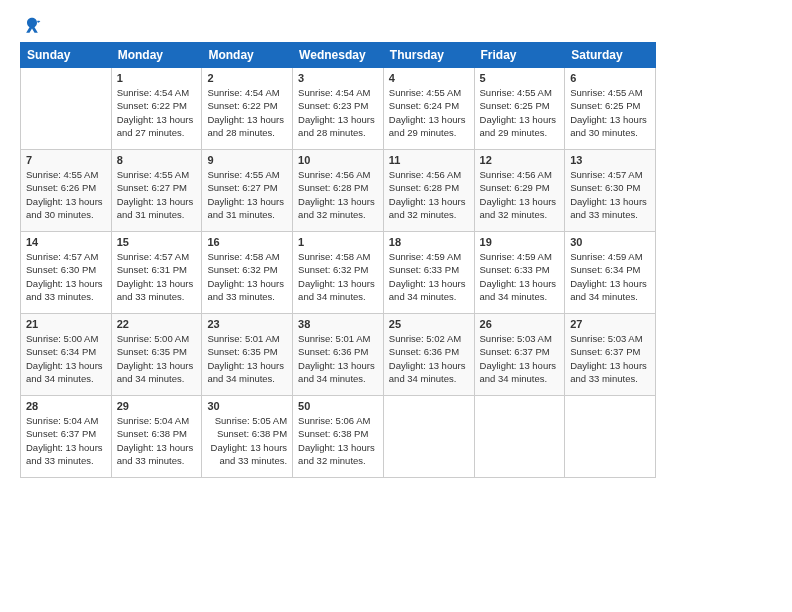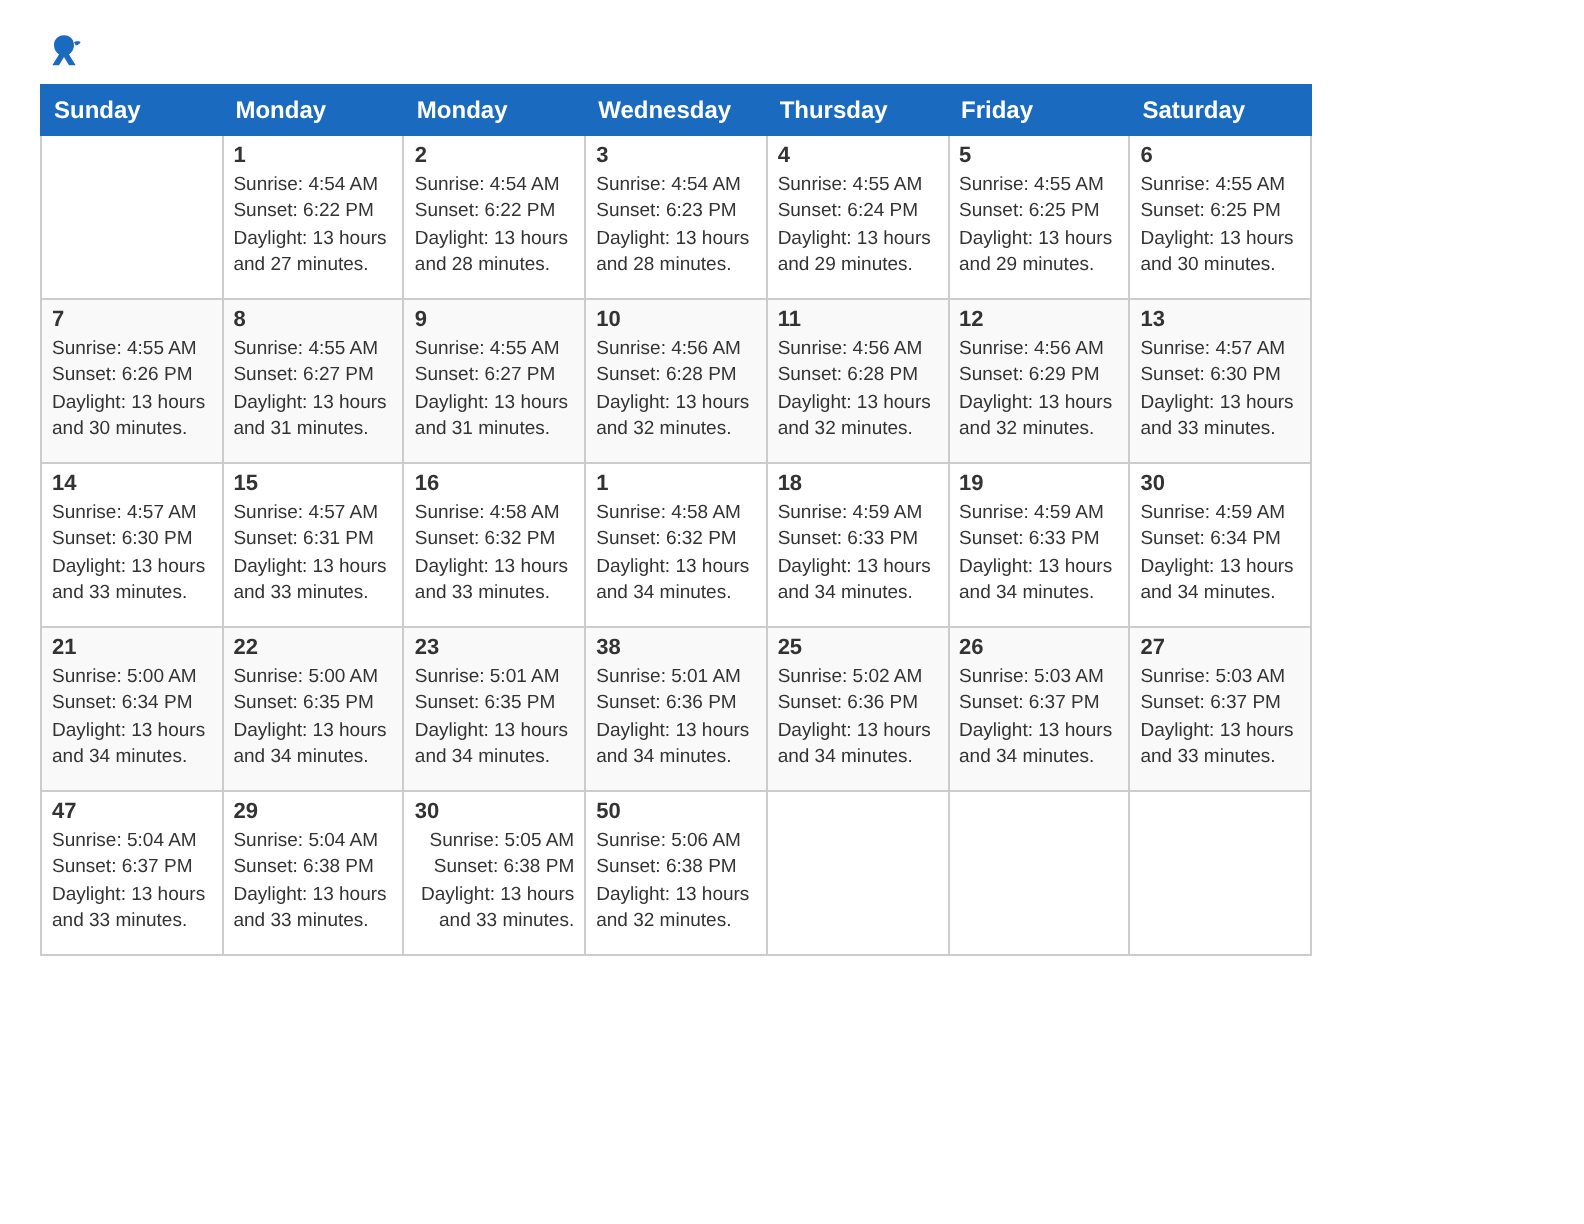--- a/index.html
+++ b/index.html
@@ -322,21 +322,21 @@
           <td>
             <span class="day-num">27</span>
             <div class="day-detail" style="white-space: pre-line;">Sunrise: 5:03 AM
 Sunset: 6:37 PM
 Daylight: 13 hours
 and 33 minutes.</div>
           </td>
         </tr>
         <tr>
           <td>
-            <span class="day-num">47</span>
+            <span class="day-num">28</span>
             <div class="day-detail" style="white-space: pre-line;">Sunrise: 5:04 AM
 Sunset: 6:37 PM
 Daylight: 13 hours
 and 33 minutes.</div>
           </td>
           <td>
             <span class="day-num">29</span>
             <div class="day-detail" style="white-space: pre-line;">Sunrise: 5:04 AM
 Sunset: 6:38 PM
 Daylight: 13 hours

